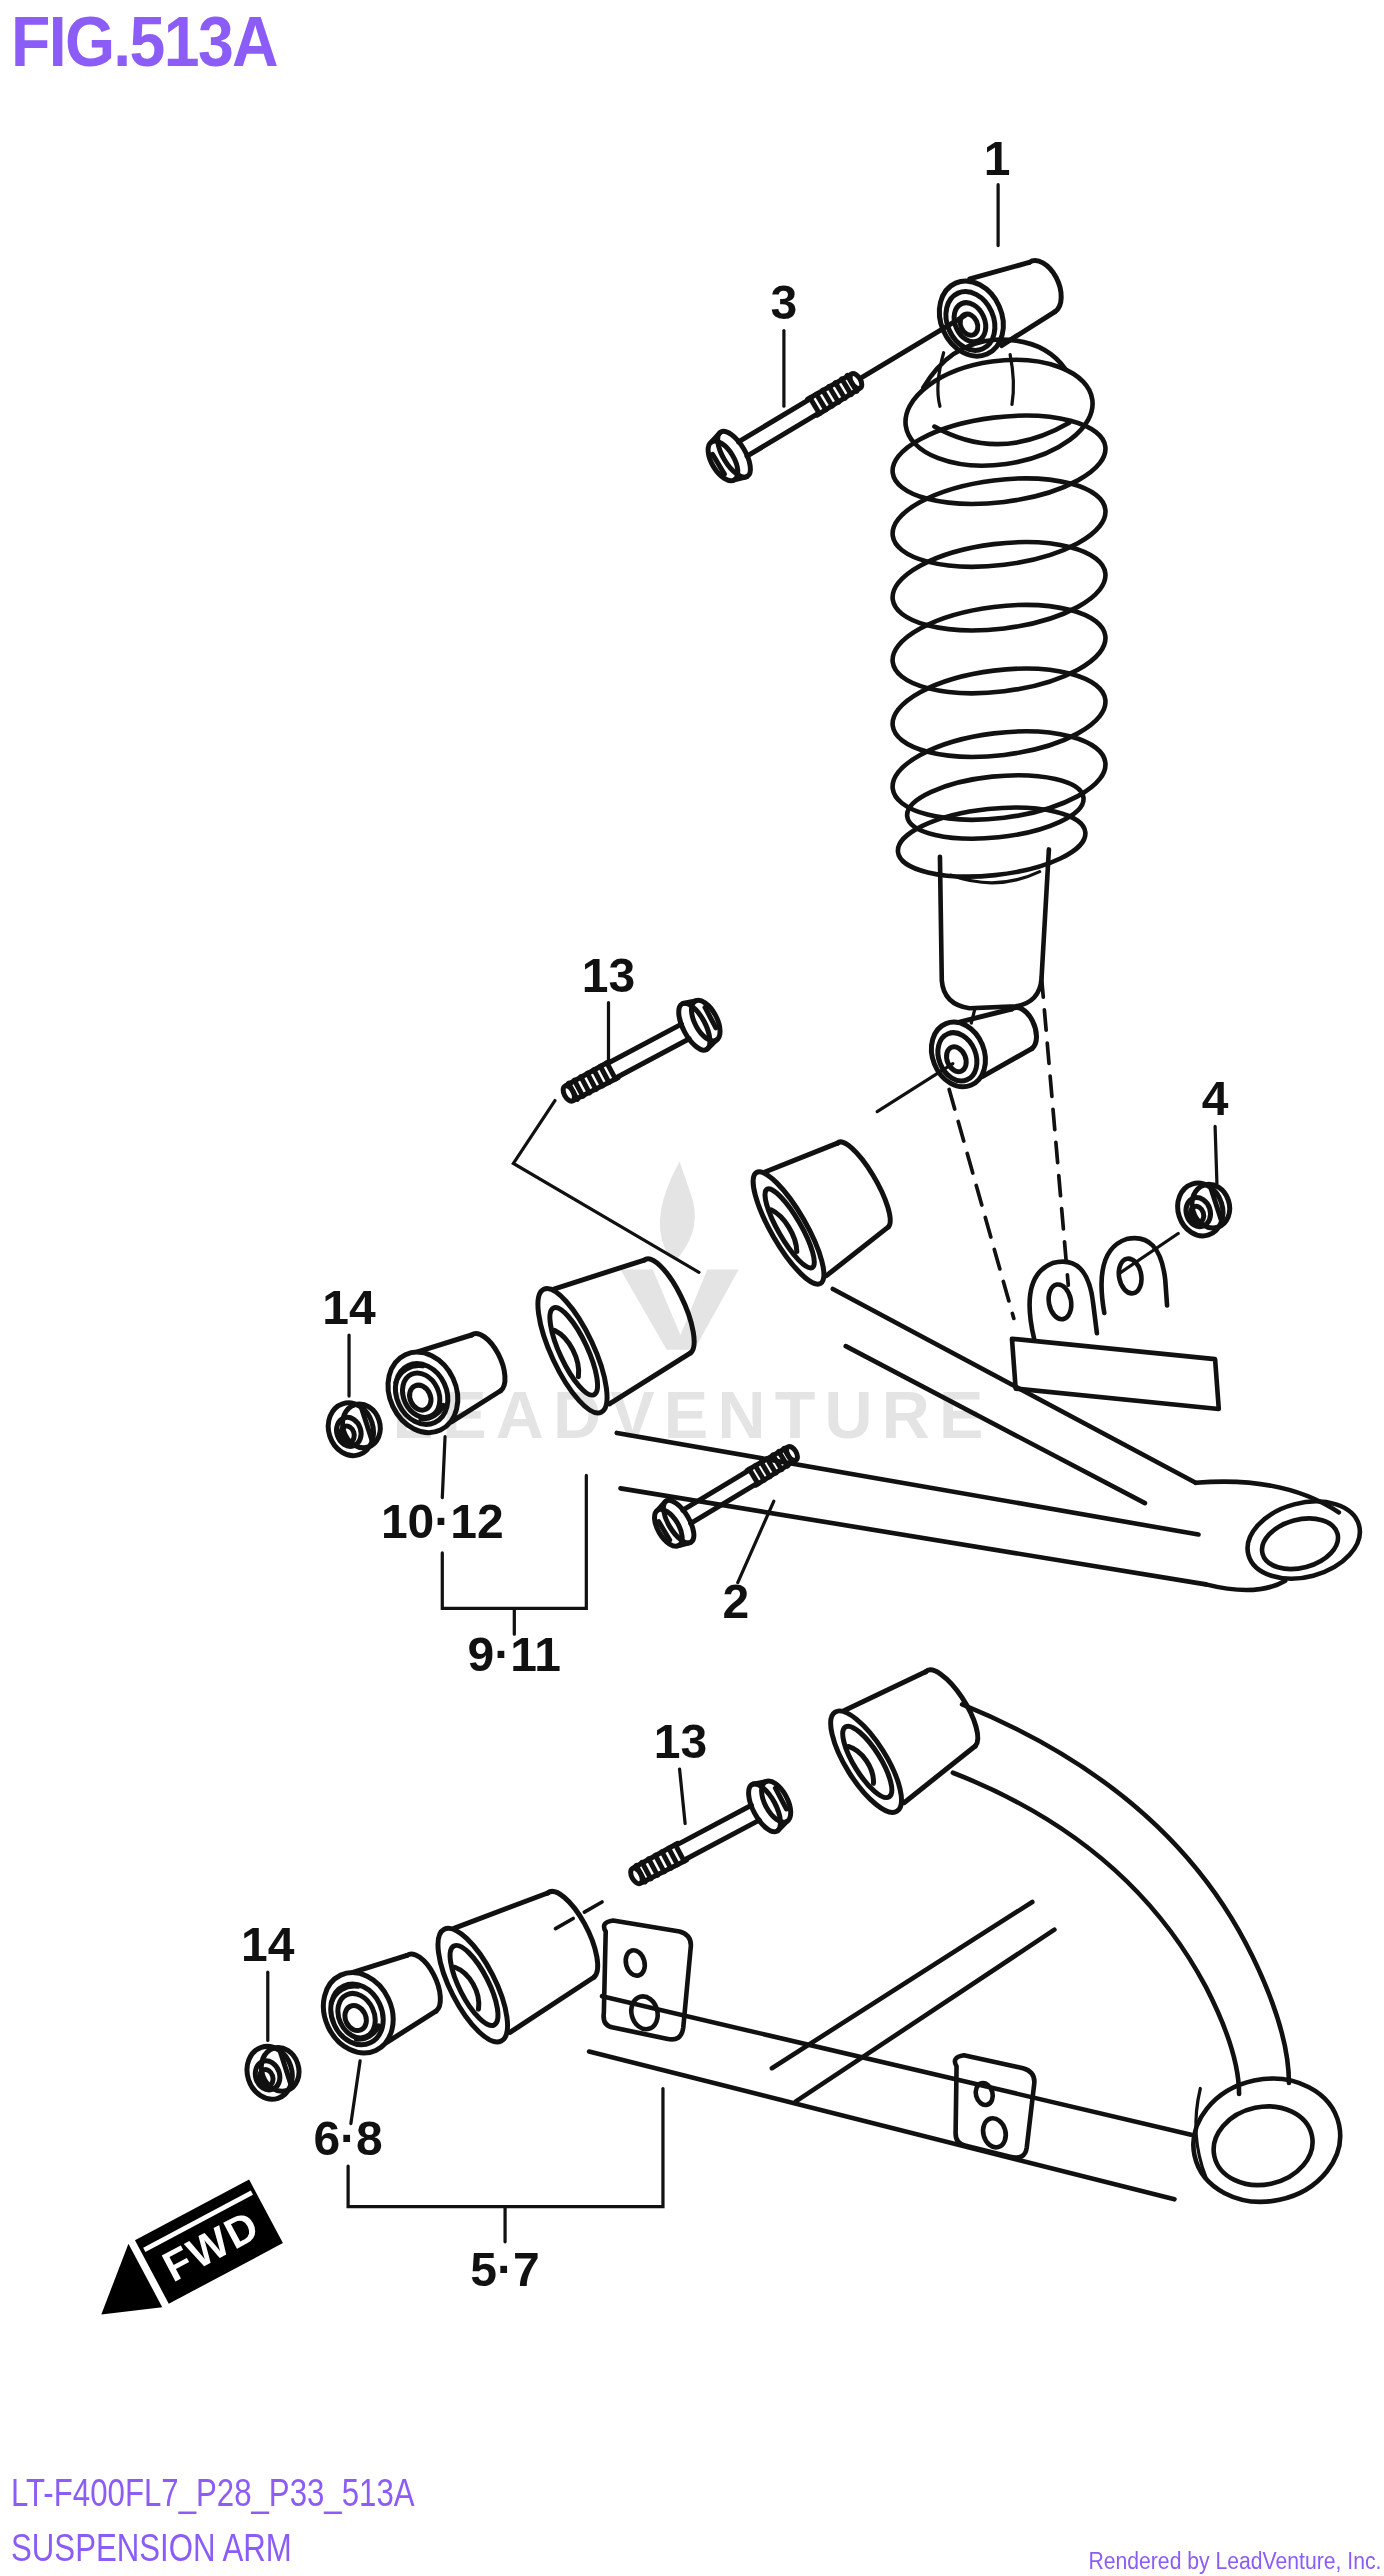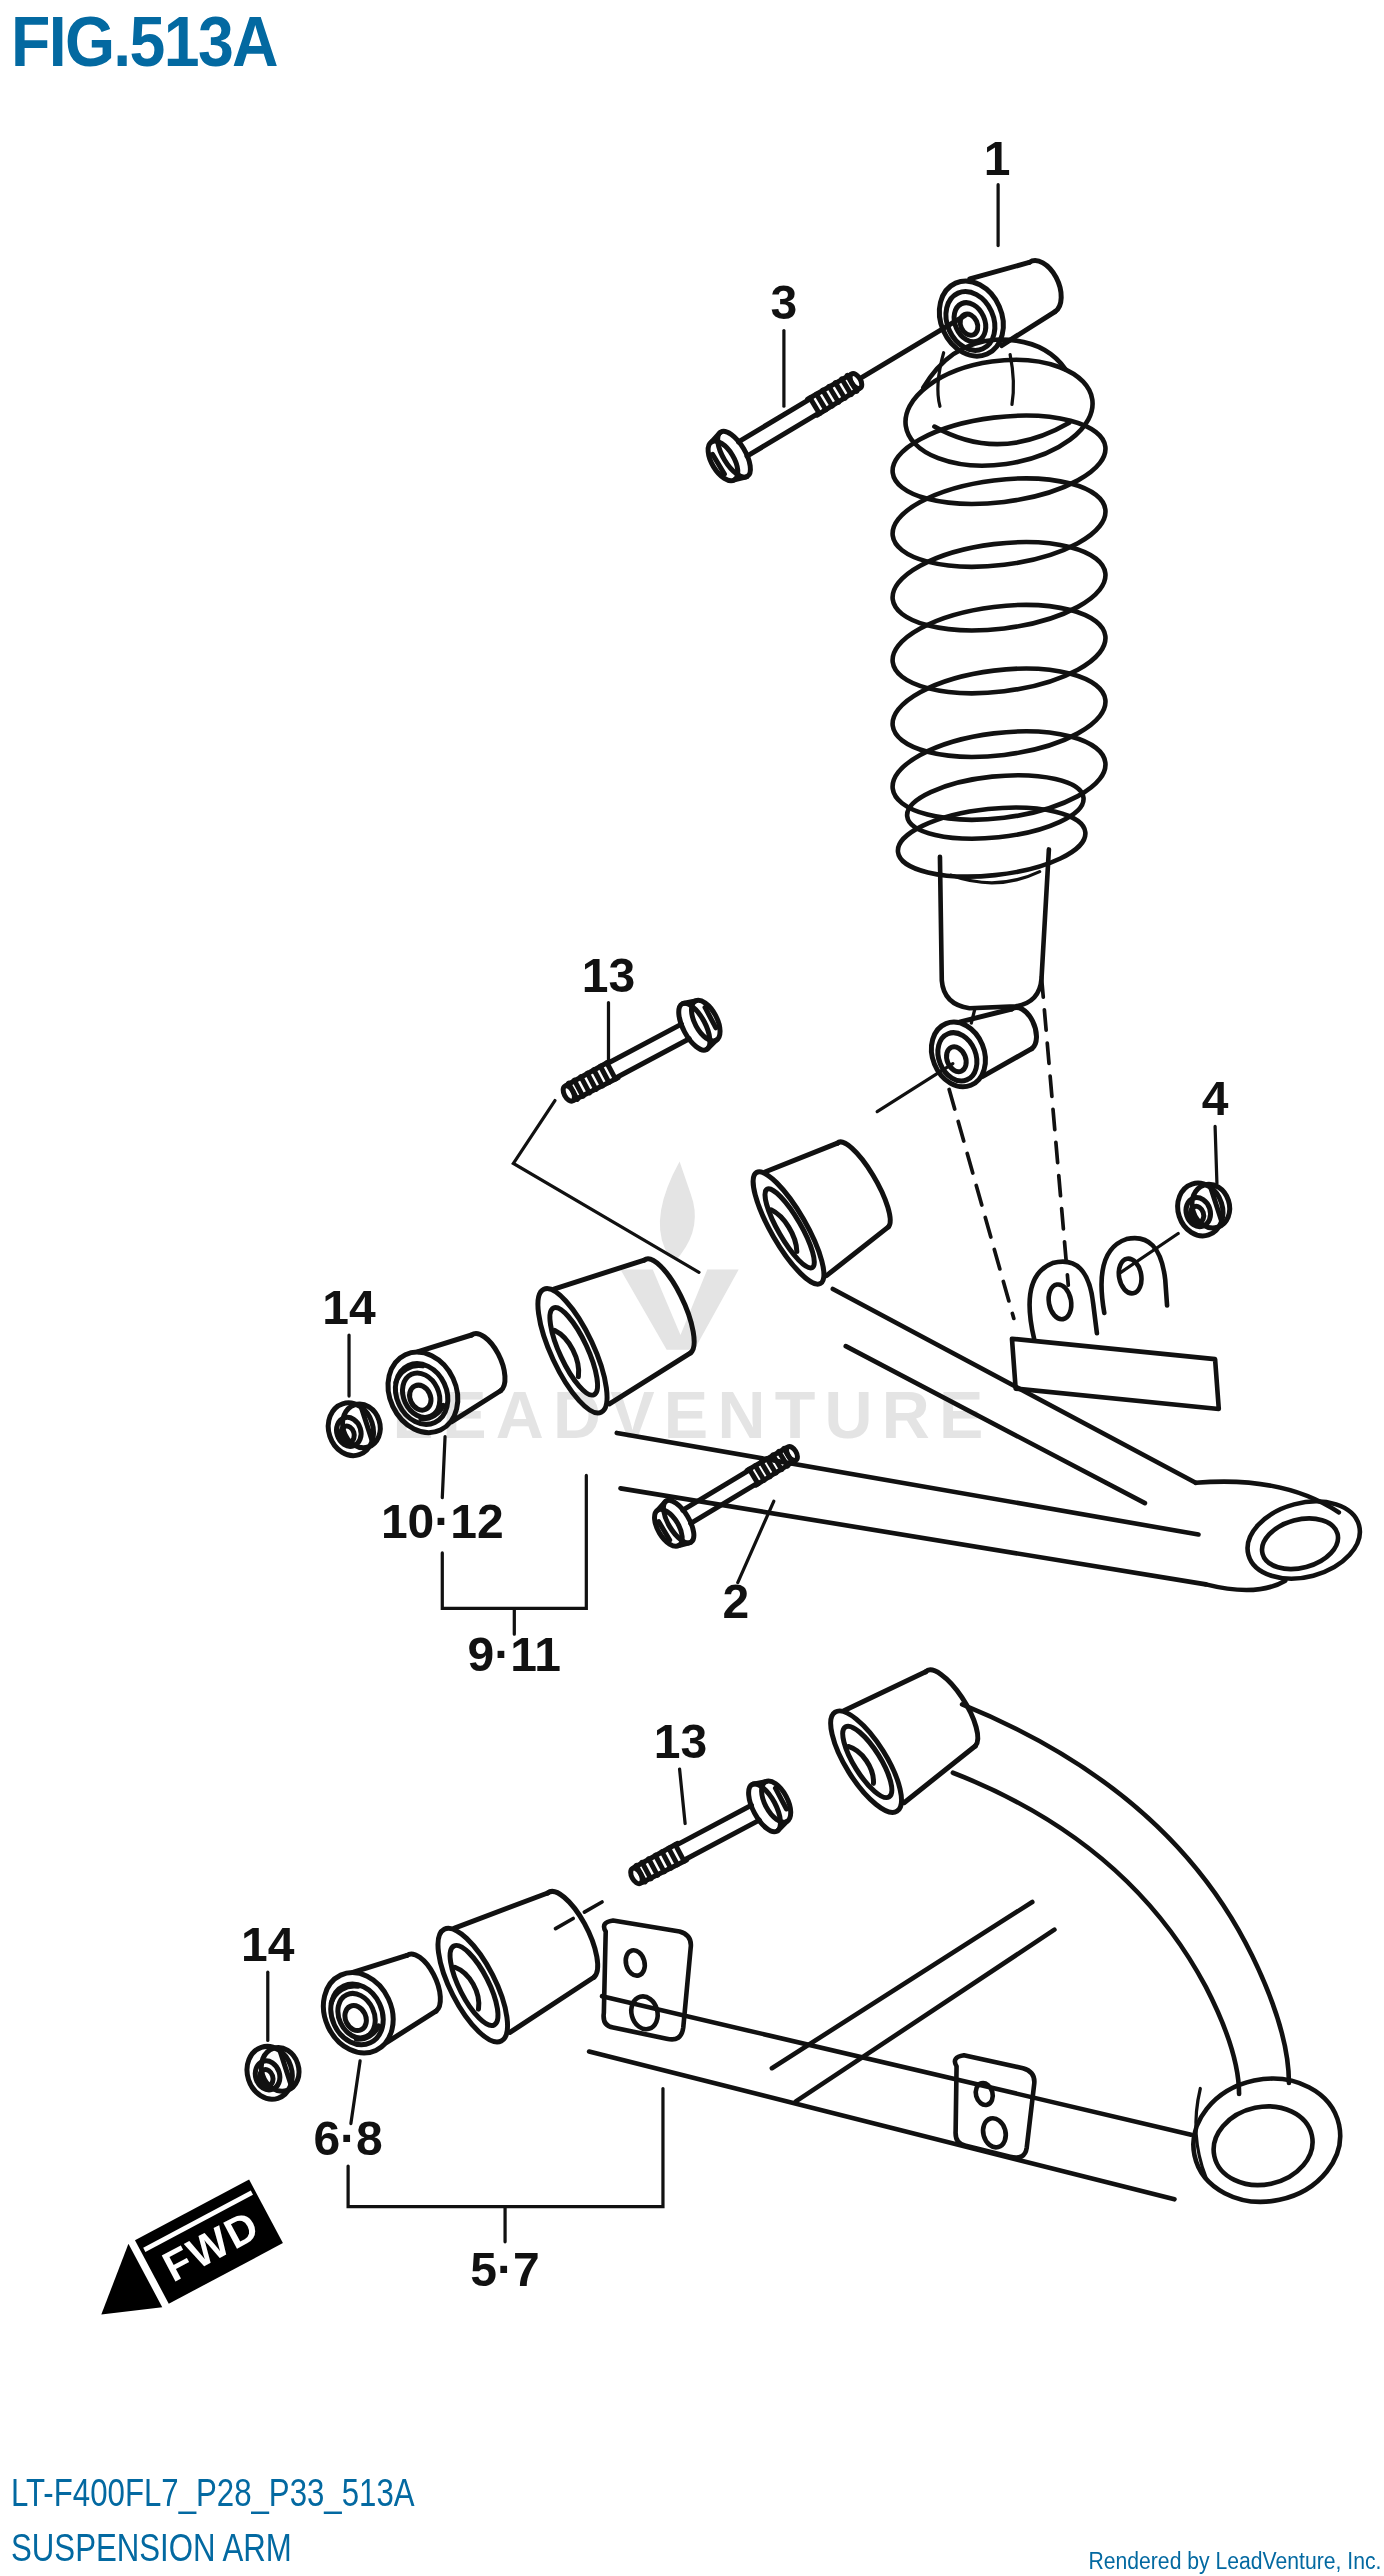--- a/index.html
+++ b/index.html
@@ -1,17 +1,17 @@
 <!DOCTYPE html>
 <html style="font-size:14.8px"><head>
 <meta charset="utf-8">
 <style>
   html,body{margin:0;padding:0;background:#ffffff;}
   .page{position:relative;width:1385px;height:2576px;background:#ffffff;overflow:hidden;
-        font-family:"Liberation Sans", sans-serif;color:#0369a1;}
+        font-family:"Liberation Sans", sans-serif;color:#8b5cf6;}
   .fig-title{position:absolute;top:7.4px;left:11px;font-size:70px;font-weight:bold;
              letter-spacing:-1.8px;line-height:1;transform:scaleX(0.92);transform-origin:left top;}
   .footer-code{position:absolute;top:2471px;left:11px;font-size:39px;font-weight:400;
                transform:scaleX(0.80);transform-origin:left top;white-space:nowrap;}
   .footer-name{position:absolute;top:2526px;left:11px;font-size:39px;font-weight:400;
                transform:scaleX(0.80);transform-origin:left top;white-space:nowrap;}
   .footer-rendered{position:absolute;top:2548px;right:3.7px;font-size:23px;font-weight:400;
                transform:scaleX(0.92);transform-origin:right top;white-space:nowrap;}
   svg{position:absolute;top:0;left:0;}
   svg text.callout{font-family:"Liberation Sans",sans-serif;font-size:52px;font-weight:bold;fill:#111;}

